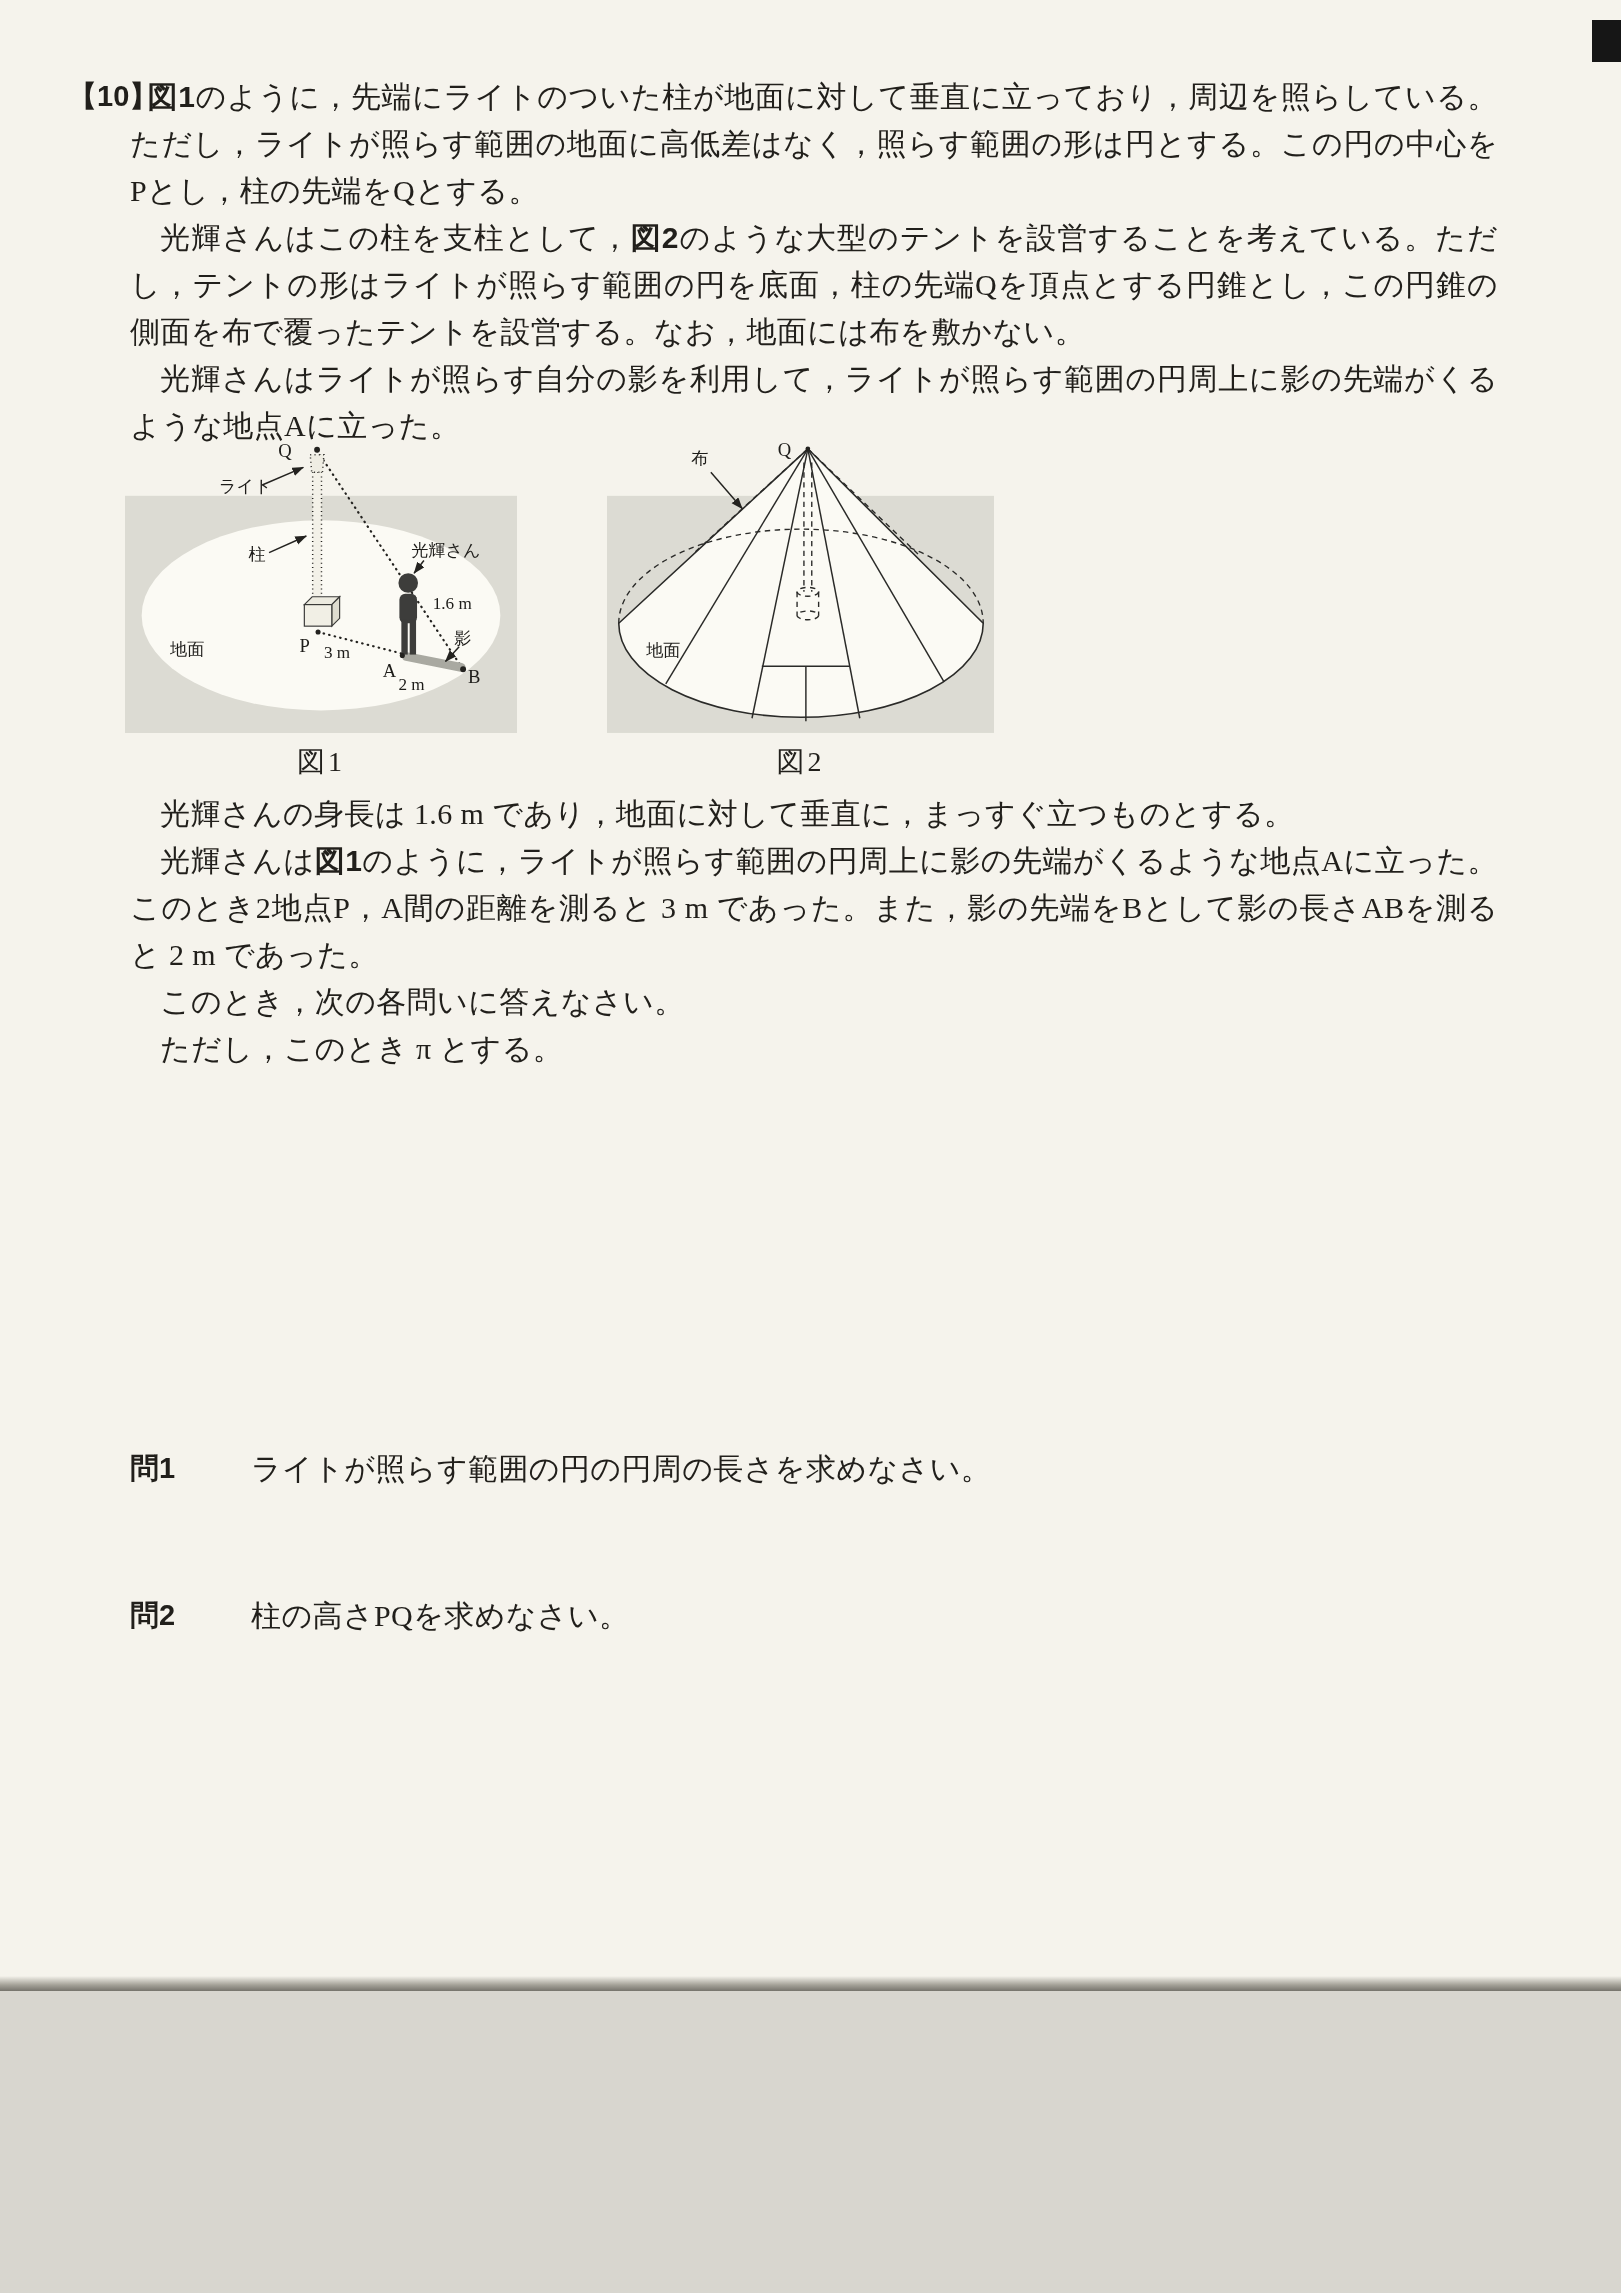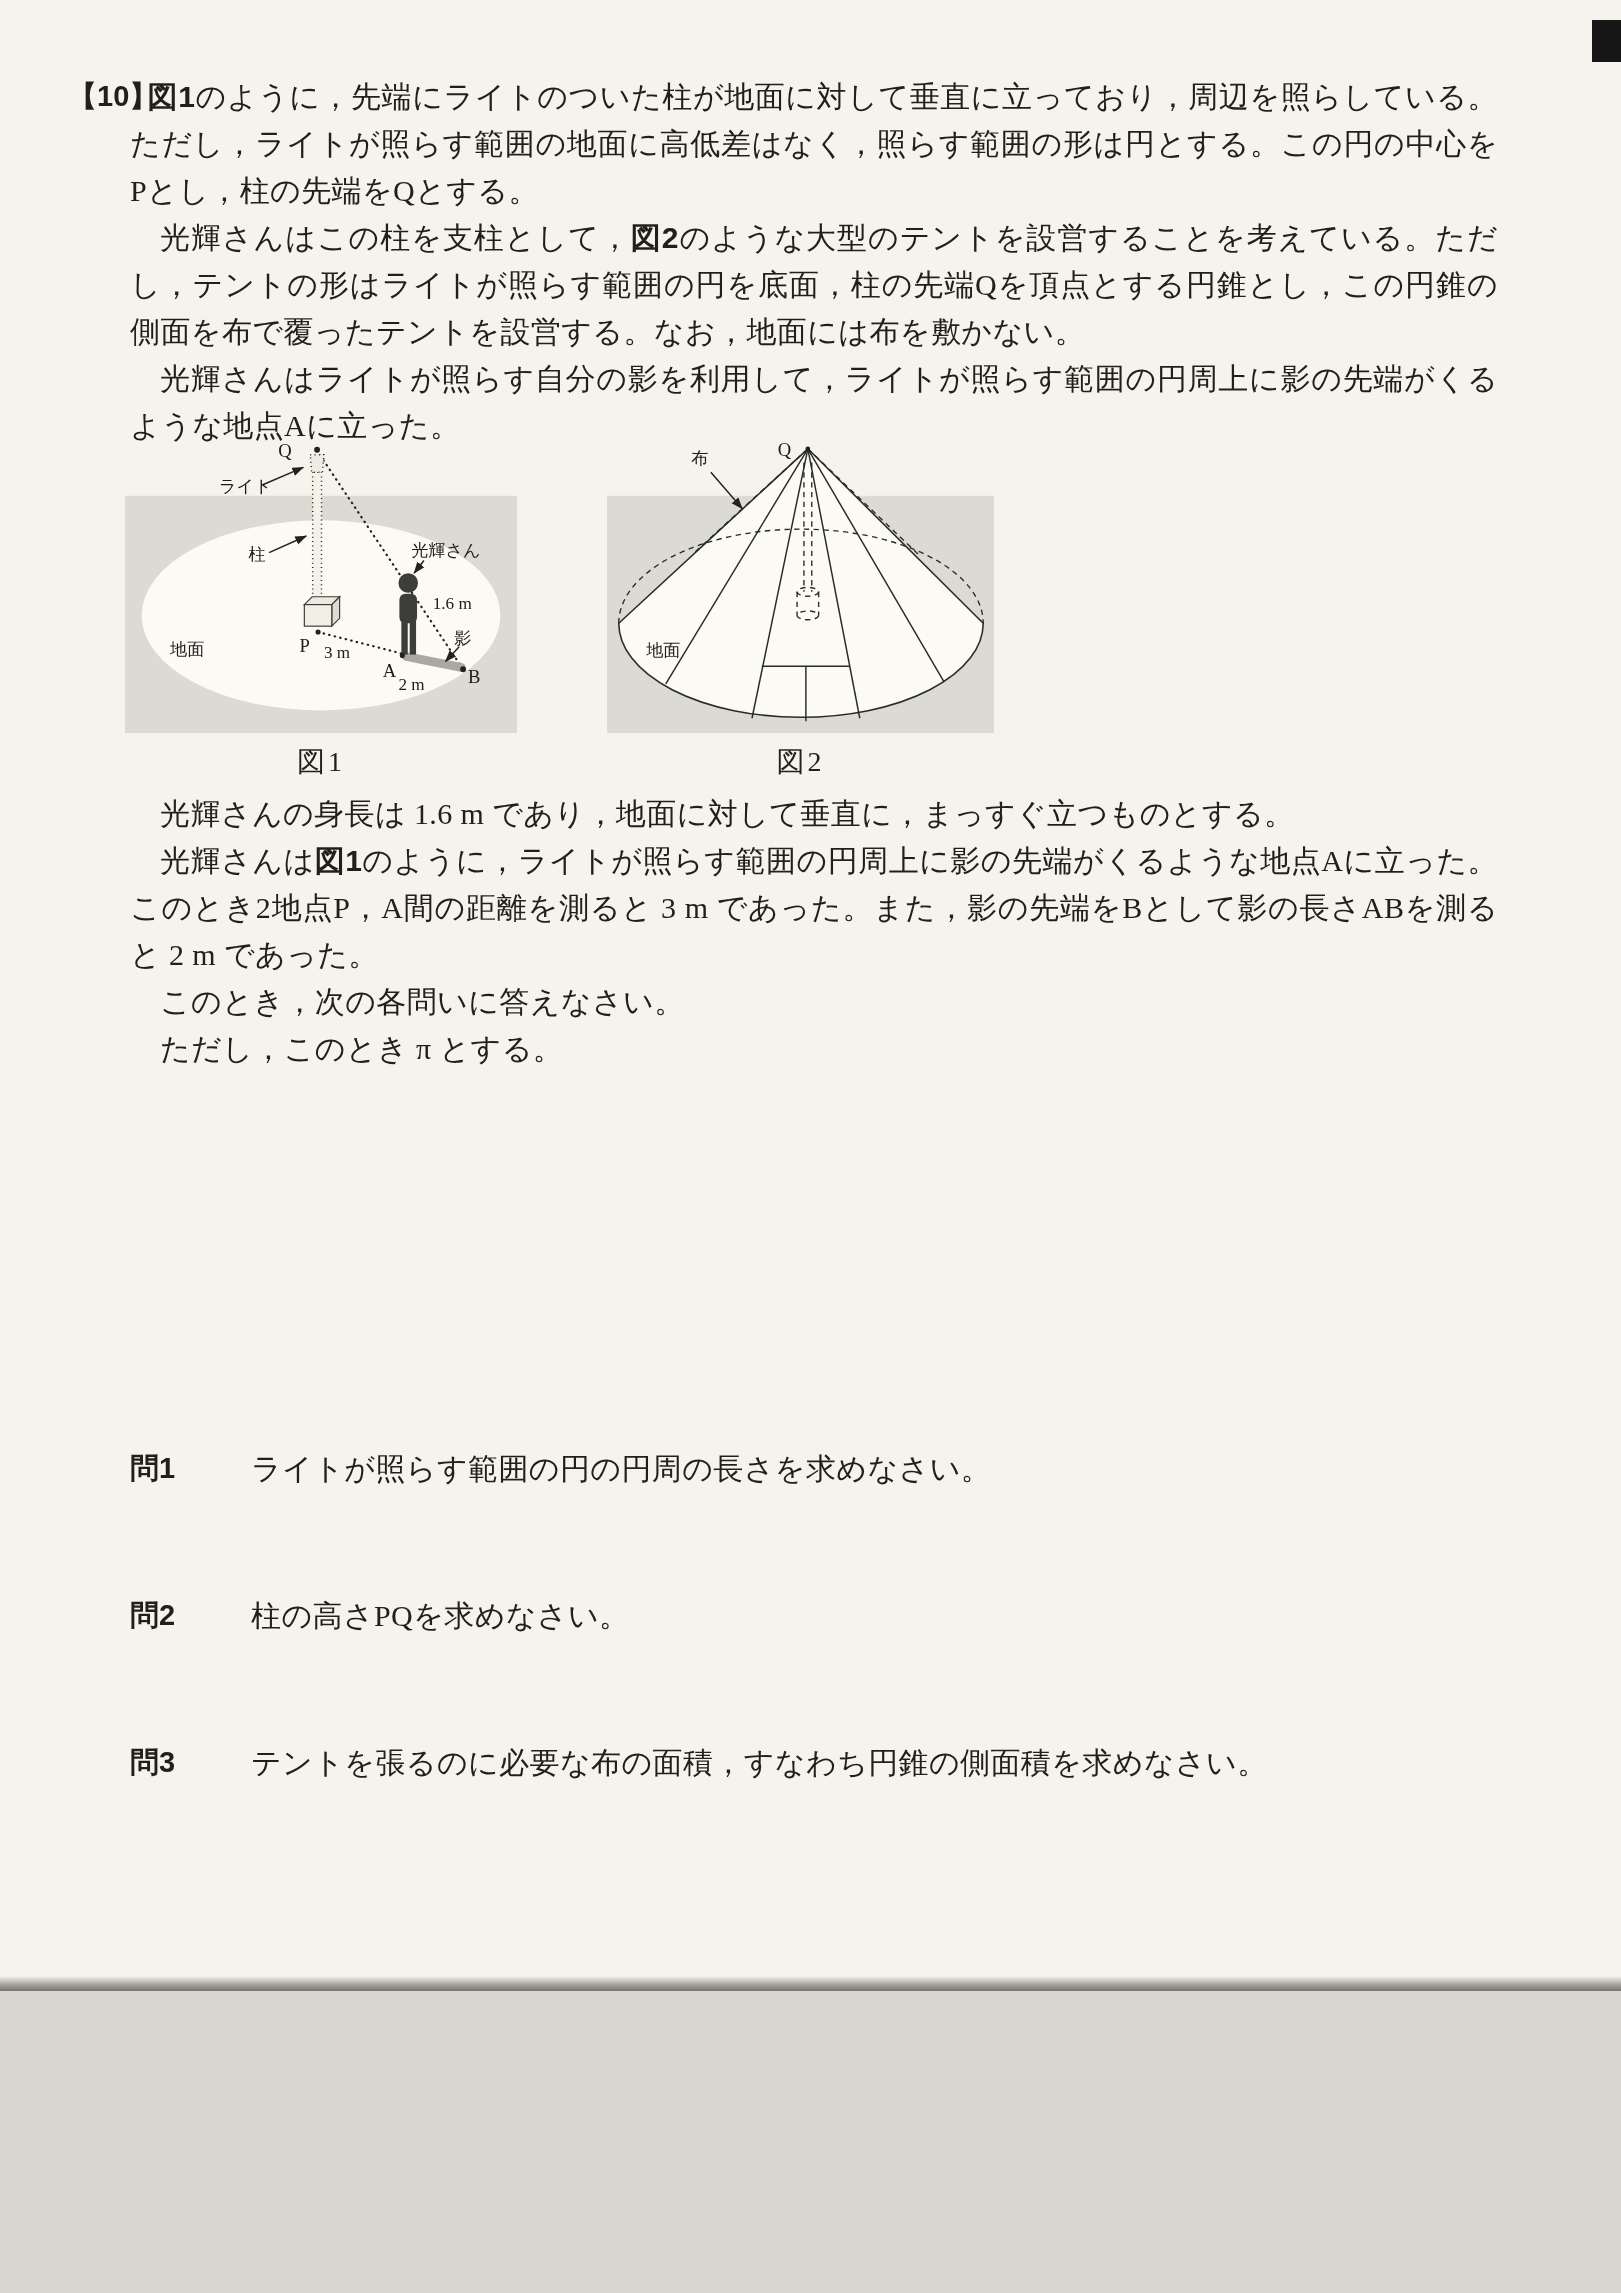--- a/index.html
+++ b/index.html
@@ -178,24 +178,20 @@
 
   <section class="questions">
     <div class="question">
       <span class="q-label">問1</span>
       <span class="q-text">ライトが照らす範囲の円の円周の長さを求めなさい。</span>
     </div>
     <div class="question">
       <span class="q-label">問2</span>
       <span class="q-text">柱の高さPQを求めなさい。</span>
     </div>
-    <div class="question">
-      <span class="q-label">問3</span>
-      <span class="q-text">テントを張るのに必要な布の面積，すなわち円錐の側面積を求めなさい。</span>
-    </div>
   </section>
 
   <div class="footer-box">
     <span>数−10</span>
   </div>
 
   <div class="bottom-edge"></div>
 </div>
 
 

